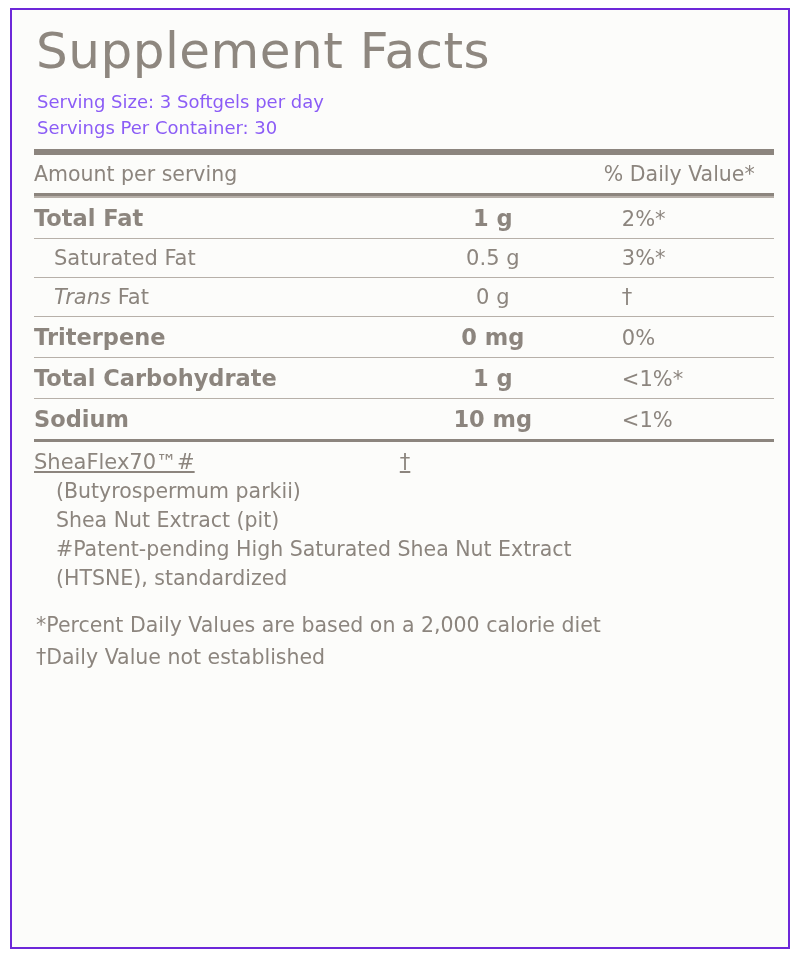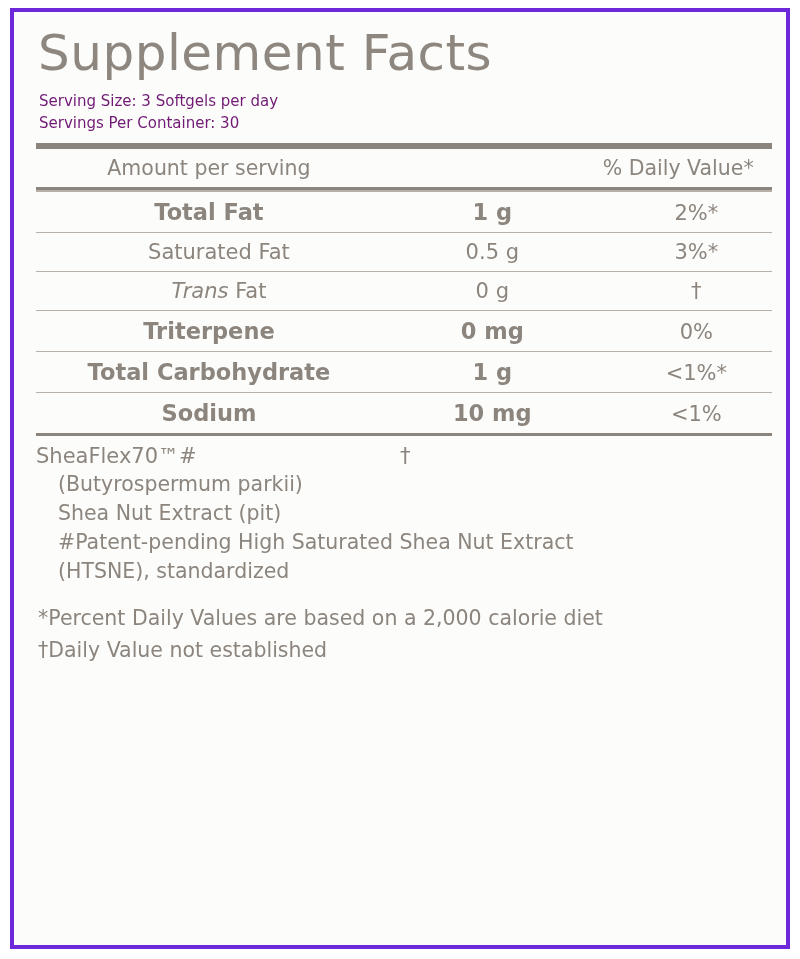--- a/index.html
+++ b/index.html
@@ -15,21 +15,21 @@
     overflow: hidden;
   }
 
   .panel {
     position: absolute;
     left: 10px;
     top: 8px;
     width: 780px;
     height: 941px;
     box-sizing: border-box;
-    border: 4px solid #6d28d9;
+    border: 2px solid #6d28d9;
     background: #fcfcfa;
   }
 
   .inner {
     position: absolute;
     left: 22px;
     top: 14px;
     right: 14px;
   }
 
@@ -37,23 +37,23 @@
     font-size: 50px;
     font-weight: 400;
     letter-spacing: 0.5px;
     color: #8e877f;
     line-height: 1.1;
     margin: 0 0 10px 2px;
     font-family: "DejaVu Sans", sans-serif;
   }
 
   .serving {
-    font-size: 15px;
+    font-size: 18px;
     line-height: 1.45;
-    color: #701a75;
+    color: #8b5cf6;
     margin-left: 3px;
   }
 
   .rule-thick {
     border-top: 6px solid #8c857e;
     margin-top: 8px;
   }
 
   table.facts {
     width: 100%;
@@ -67,21 +67,20 @@
   }
 
   .col-name { width: 47%; }
   .col-amt  { width: 30%; text-align: center; }
   .col-dv   { width: 23%; text-align: left; padding-left: 18px !important; }
 
   .row-cell {
     font-size: 21px;
     padding-top: 7px !important;
     padding-bottom: 7px !important;
-    text-align: center;
   }
   .hdr .row-cell { font-size: 20.5px; }
   .hdr .col-dv { text-align: left; padding-left: 0 !important; padding-right: 4px !important;}
 
   .bold { font-weight: 700; color: #7e776f; }
   .indent1 { padding-left: 20px !important; }
   .italic { font-style: italic; }
   .lg { font-size: 22.5px; }
 
   .sep-line td {
@@ -95,20 +94,21 @@
     padding: 0 !important;
   }
 
   .ingredient-block {
     margin-top: 6px;
   }
   .ing-main {
     display: flex;
     font-size: 21px;
     line-height: 1.35;
+    text-decoration: underline;
   }
   .ing-main .ing-name { width: 47%; }
   .ing-main .ing-amt { width: 30%; text-align: center; }
   .ing-main .ing-dag { width: 23%; padding-left: 18px; box-sizing: border-box; }
 
   .ing-sub {
     font-size: 20.5px;
     line-height: 1.42;
     padding-left: 22px;
   }

